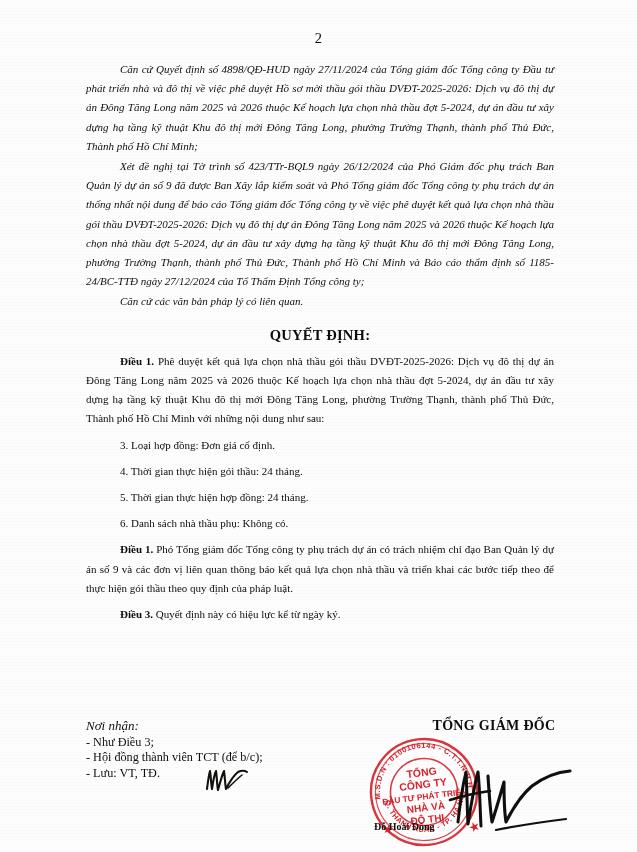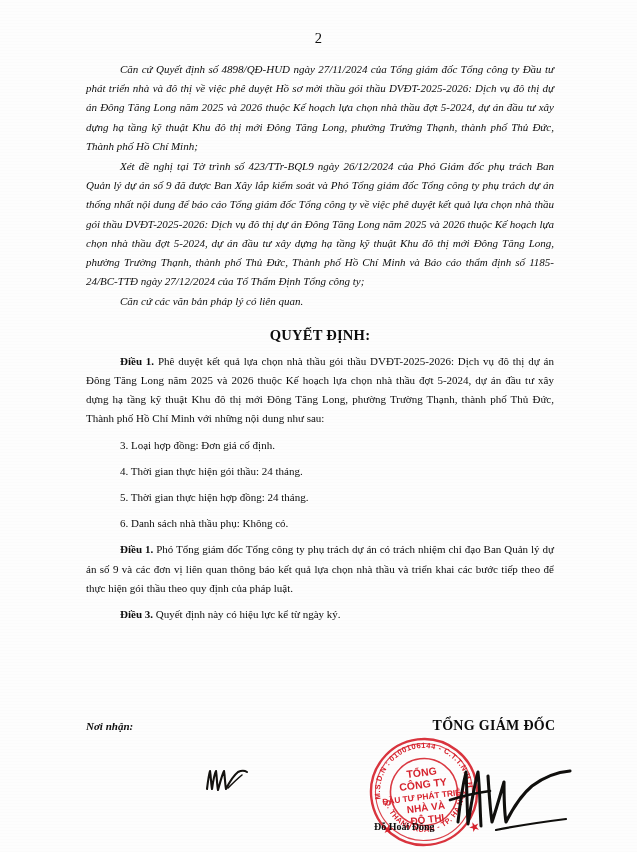--- a/index.html
+++ b/index.html
@@ -70,22 +70,22 @@
     height: 134px;
   }
   .recipients {
     position: absolute;
     left: 86px;
     top: 0;
     width: 250px;
   }
   .recipients-title {
     font-style: italic;
-    font-weight: bold;
-    font-size: 11px;
+    font-weight: normal;
+    font-size: 13px;
     line-height: 16px;
   }
   .recipients-list {
     font-size: 12.2px;
     line-height: 15.4px;
     margin-top: 1px;
   }
   .recipients-list div {
     white-space: nowrap;
     position: relative;
@@ -177,20 +177,25 @@
     <p class="indent gap-md"><span class="article-label">Điều 1.</span><span> Phó Tổng giám đốc Tổng công ty phụ trách dự án có trách nhiệm chỉ đạo Ban Quản lý dự án số 9 và các đơn vị liên quan thông báo kết quả lựa chọn nhà thầu và triển khai các bước tiếp theo để thực hiện gói thầu theo quy định của pháp luật.</span></p>
 
     <p class="indent gap-md"><span class="article-label">Điều 3.</span><span> Quyết định này có hiệu lực kể từ ngày ký.</span></p>
 
   </div>
 
   <div class="footer">
 
     <div class="recipients">
       <div class="recipients-title">Nơi nhận:</div>
+      <div class="recipients-list">
+        <div>- Như Điều 3;</div>
+        <div>- Hội đồng thành viên TCT (để b/c);</div>
+        <div>- Lưu: VT, TĐ.</div>
+      </div>
 
       <svg class="initial-mark" viewBox="0 0 46 24">
         <path d="M3 21 C4 13, 5 6, 6 3 C7 9, 7 16, 8 21 C9 14, 10 7, 12 3 C13 10, 13 17, 14 22 C16 15, 18 7, 20 3 C21 9, 21 16, 22 21 C25 15, 29 8, 34 4 C36 3, 40 2, 43 4" fill="none" stroke="#14120f" stroke-width="2.1" stroke-linecap="round" stroke-linejoin="round"></path>
         <path d="M24 20 C28 16, 33 11, 38 7" fill="none" stroke="#14120f" stroke-width="1.6" stroke-linecap="round"></path>
       </svg>
     </div>
 
     <div class="signature-block">
 
       <div class="signature-title">TỔNG GIÁM ĐỐC</div>

